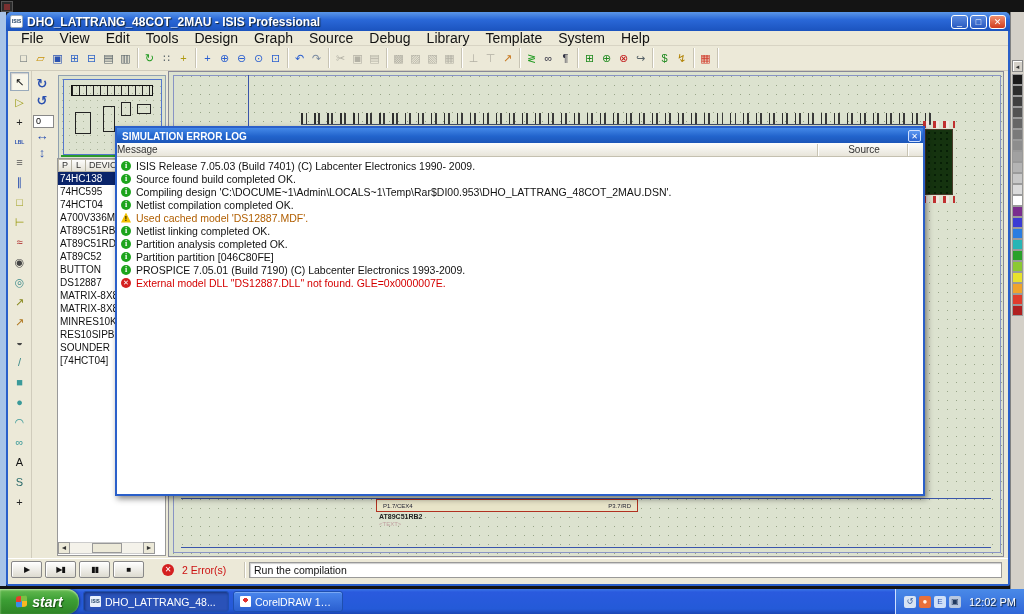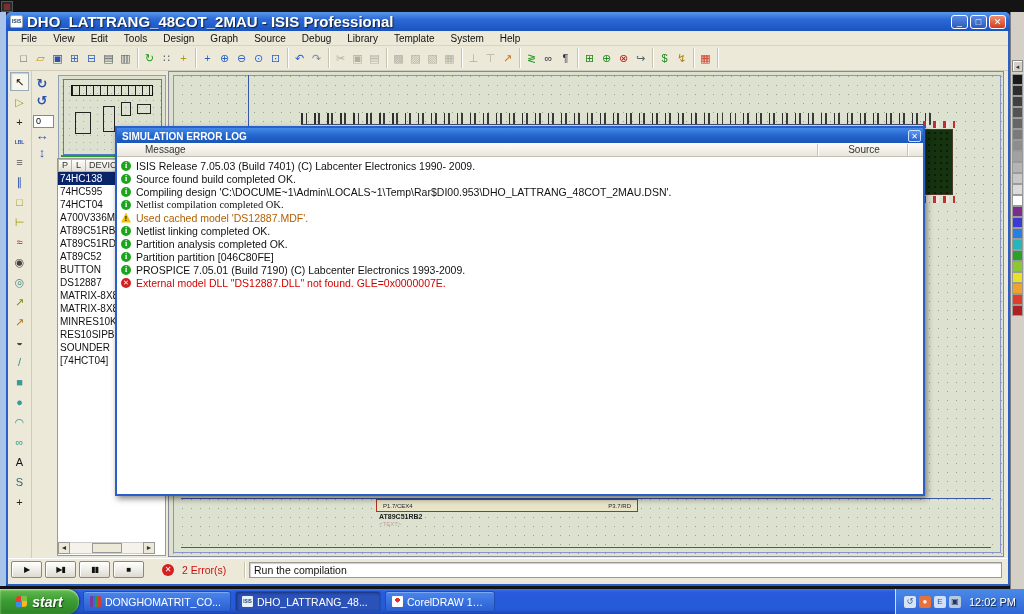--- a/index.html
+++ b/index.html
@@ -22,30 +22,30 @@
 
   
   #app-window { left:6px; top:12px; width:1004px; height:574px; background:#ece9d8;
      border:2px solid #2a5fc9; border-radius:6px 6px 2px 2px; }
 
   #titlebar { left:6px; top:12px; width:1004px; height:19px;
      background:linear-gradient(180deg,#5a96e8 0%,#2a68d8 40%,#1b53be 100%);
      border-radius:5px 5px 0 0; color:#fff; display:flex; align-items:center; padding:0 4px; }
   #app-icon { width:13px; height:13px; background:#fff; border:1px solid #9ab; border-radius:2px;
      font-size:5px; font-weight:bold; color:#246; text-align:center; line-height:11px; margin-right:4px; }
-  #window-title { font-size:15px; font-weight:bold; text-shadow:1px 1px 1px #123; white-space:nowrap; }
+  #window-title { font-size:12px; font-weight:bold; text-shadow:1px 1px 1px #123; white-space:nowrap; }
   #win-controls { margin-left:auto; display:flex; gap:2px; }
   .winbtn { width:17px; height:14px; border:1px solid #fff; border-radius:3px; color:#fff;
      font-size:9px; line-height:12px; text-align:center;
      background:linear-gradient(180deg,#5a8ae0,#2a5ac0); }
   .winbtn.close { background:linear-gradient(180deg,#f09070,#d23c1e); }
 
   #menubar { left:8px; top:31px; width:1000px; height:15px; background:#ece9d8; display:flex;
      align-items:center; padding-left:6px; gap:2px; border-bottom:1px solid #d8d4c4; }
-  .menu-item { font-size:10px; color:#111; padding:0 7px; }
+  .menu-item { font-size:14px; color:#111; padding:0 7px; }
 
   #toolbar { left:8px; top:46px; width:1000px; height:25px; background:#ece9d8; display:flex;
      align-items:center; padding-left:4px; border-bottom:1px solid #d0ccbc; }
   .tb-group { display:flex; align-items:center; padding:0 3px; border-right:1px solid #c8c4b4;
      box-shadow:1px 0 0 #fff; height:20px; }
   .tb-icon { width:17px; height:17px; font-size:11px; line-height:16px; text-align:center; }
   .tb-icon.disabled { color:#b2b0a4 !important; }
 
   
   #palette { left:8px; top:71px; width:24px; height:509px; background:#ece9d8; border-right:1px solid #d0ccbc; }
@@ -109,21 +109,21 @@
   
   #dialog { left:115px; top:126px; width:810px; height:370px; background:#fff; border:2px solid #2a5fc9;
      box-shadow:2px 3px 6px rgba(0,0,0,.45); }
   #dlg-title { height:15px; background:linear-gradient(180deg,#4489e8 0%,#2264cc 55%,#1b55b8 100%);
      color:#fff; font-size:10px; font-weight:bold; padding:1px 2px 0 5px; display:flex; align-items:center; }
   #dlg-close { margin-left:auto; width:13px; height:12px; border:1px solid #cfe0ff;
      background:linear-gradient(180deg,#5a96f0,#2a62d0); border-radius:2px;
      font-size:8px; line-height:11px; text-align:center; font-weight:bold; }
   #dlg-header { height:14px; background:linear-gradient(#fdfdfc,#e8e5da); border-bottom:1px solid #c4c0b0;
      position:relative; font-size:10px; color:#333; }
-  #col-message { position:absolute; left:12px; top:1px;padding-left:16px; }
+  #col-message { position:absolute; left:0; top:1px; }
   #col-source  { position:absolute; left:706px; width:82px; text-align:center; top:1px; }
   .col-div { position:absolute; top:1px; width:1px; height:12px; background:#c8c4b4; box-shadow:1px 0 0 #fff; }
   #msg-list { padding-top:2px; }
   .msg-row { height:13px; display:flex; align-items:center; padding-left:4px; font-size:10.5px; white-space:nowrap; }
   .msg-ico { width:10px; height:10px; margin-right:5px; flex:none; text-align:center; }
   .ico-info { border-radius:50%; background:#1ca41c; color:#fff; font-size:8px; line-height:10px; font-weight:bold;
      font-family:"Liberation Serif",serif; }
   .ico-warning { background:#f2c000; clip-path:polygon(50% 0,100% 100%,0 100%); color:#000; font-size:7px; line-height:12px; font-weight:bold; }
   .ico-error { border-radius:50%; background:#d42020; color:#fff; font-size:7px; line-height:10px; font-weight:bold; }
 
@@ -399,21 +399,21 @@
       <div class="msg-row">
         <span class="msg-ico ico-info">i</span>
         <span style="color: rgb(17, 17, 17);">Source found build completed OK.</span>
       </div>
       <div class="msg-row">
         <span class="msg-ico ico-info">i</span>
         <span style="color: rgb(17, 17, 17);">Compiling design 'C:\DOCUME~1\Admin\LOCALS~1\Temp\Rar$DI00.953\DHO_LATTRANG_48COT_2MAU.DSN'.</span>
       </div>
       <div class="msg-row">
         <span class="msg-ico ico-info">i</span>
-        <span style="color: rgb(17, 17, 17); font-family: Liberation Serif, serif;">Netlist compilation completed OK.</span>
+        <span style="color: rgb(17, 17, 17);">Netlist compilation completed OK.</span>
       </div>
       <div class="msg-row">
         <span class="msg-ico ico-warning">!</span>
         <span style="color: rgb(176, 94, 0);">Used cached model 'DS12887.MDF'.</span>
       </div>
       <div class="msg-row">
         <span class="msg-ico ico-info">i</span>
         <span style="color: rgb(17, 17, 17);">Netlist linking completed OK.</span>
       </div>
       <div class="msg-row">
@@ -447,24 +447,20 @@
   <span class="anim-div"></span>
   <span id="anim-status">Run the compilation</span>
 </div>
 
 <div class="abs" id="taskbar">
   <div id="start-btn">
     <span id="start-flag"></span>
     <span>start</span>
   </div>
   <div id="task-items" style="display:flex">
-      <div class="task-btn" style="width: 148px;">
-        <span class="tb-appicon icon-winrar"></span>
-        <span class="task-label">DONGHOMATRIT_CO...</span>
-      </div>
       <div class="task-btn active" style="width: 146px;">
         <span class="tb-appicon icon-isis">ISIS</span>
         <span class="task-label">DHO_LATTRANG_48...</span>
       </div>
       <div class="task-btn" style="width: 110px;">
         <span class="tb-appicon icon-corel"></span>
         <span class="task-label">CorelDRAW 12 - [Gra...</span>
       </div>
     </div>
   <div id="tray">

